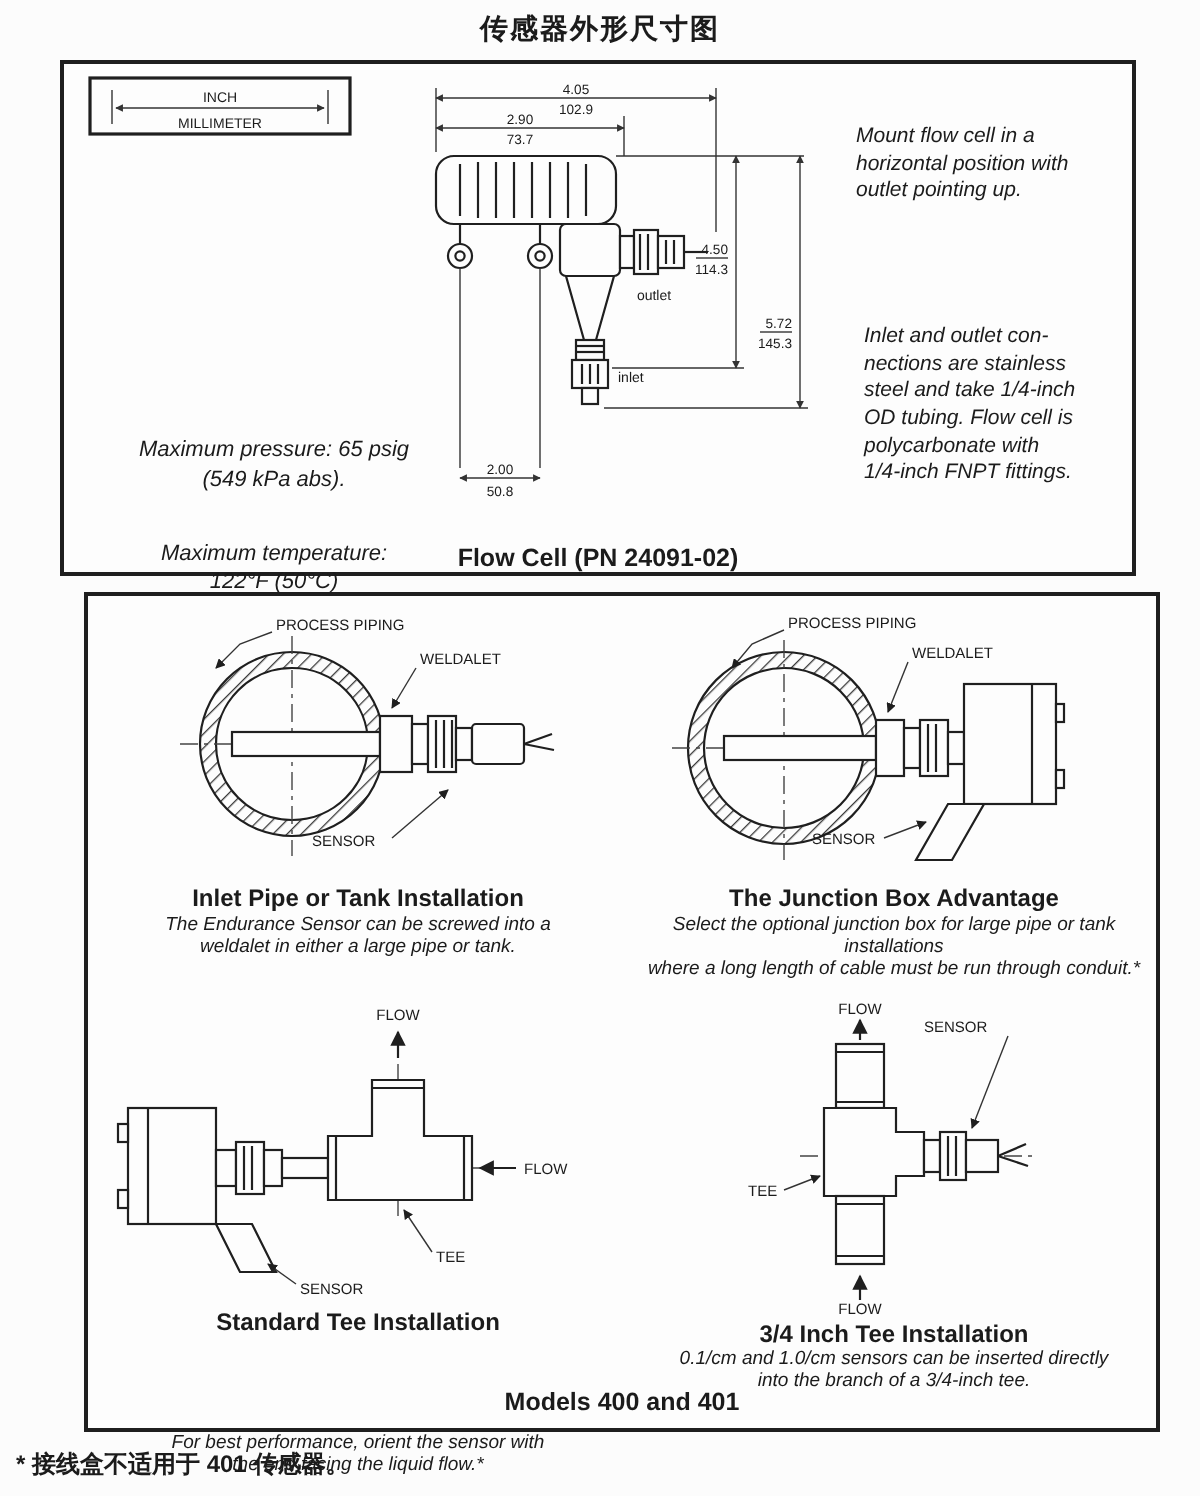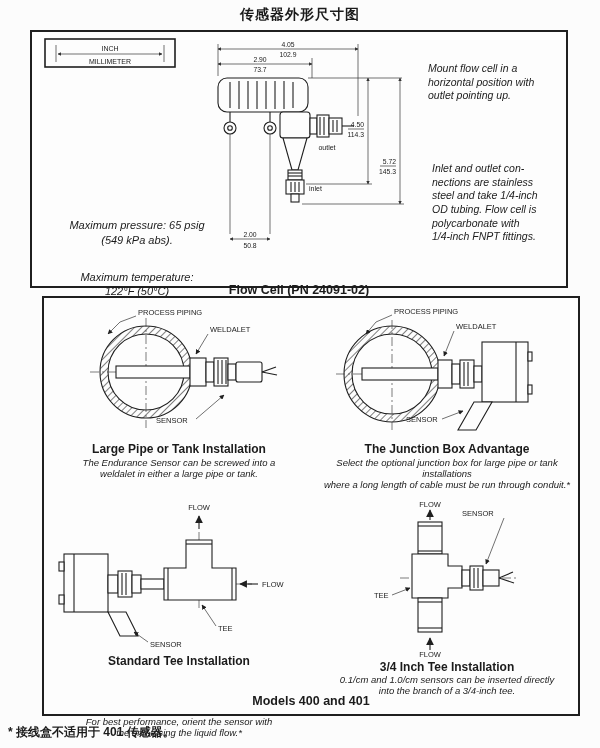--- a/index.html
+++ b/index.html
@@ -18,21 +18,21 @@
   #panel1 { left:30px; top:30px; width:538px; height:258px; }
   #panel2 { left:42px; top:296px; width:538px; height:420px; }
   .note { font-style:italic; white-space:pre-line; line-height:1.3; }
   .note-left { left:12px; top:172px; width:186px; text-align:center; font-size:11px; }
   .note-left .para { margin-bottom:9px;font-style:italic; }
   .note-right-1 { left:396px; top:30px; width:134px; font-size:10.5px; }
   .note-right-2 { left:400px; top:130px; width:138px; font-size:10.5px; }
   .panel-caption {
     left:0; width:100%; text-align:center; font-weight:bold; font-size:12.5px;
   }
-  #flowcell-caption { top:251px; }
+  #flowcell-caption { top:240px; }
   #models-caption { top:396px; }
   .quad { position:absolute; }
   #quadA { left:2px; top:4px;  width:266px; height:184px; }
   #quadB { left:270px; top:4px; width:266px; height:184px; }
   #quadC { left:2px; top:200px; width:266px; height:200px; }
   #quadD { left:270px; top:200px; width:266px; height:200px; }
   .quad-title {
     position:absolute; left:0; width:100%; text-align:center;
     font-weight:bold; font-size:12px;
   }
@@ -219,21 +219,21 @@
       </g>
       <g>
         <text x="92" y="13" class="lbl">PROCESS PIPING</text>
         <polyline points="90,14 74,20 62,32" class="dim" marker-end="url(#arr)"></polyline>
         <text x="164" y="30" class="lbl">WELDALET</text>
         <polyline points="162,32 150,52" class="dim" marker-end="url(#arr)"></polyline>
         <text x="110" y="121" class="lbl">SENSOR</text>
         <polyline points="150,117 178,93" class="dim" marker-end="url(#arr)"></polyline>
       </g>
     </svg>
-    <div class="quad-title">Large Pipe or Tank Installation</div>
+    <div class="quad-title">Inlet Pipe or Tank Installation</div>
     <div class="quad-desc">The Endurance Sensor can be screwed into a
 weldalet in either a large pipe or tank.</div>
   </div>
 
   <div class="quad" id="quadB">
     <svg width="266" height="138">
       <g>
         <path d="M78,24 a48,48 0 1,0 0.01,0 z M78,32 a40,40 0 1,0 0.01,0 z" fill="url(#hatch)" fill-rule="evenodd"></path>
         <circle cx="78" cy="72" r="48" class="ln"></circle>
         <circle cx="78" cy="72" r="40" class="ln"></circle>

